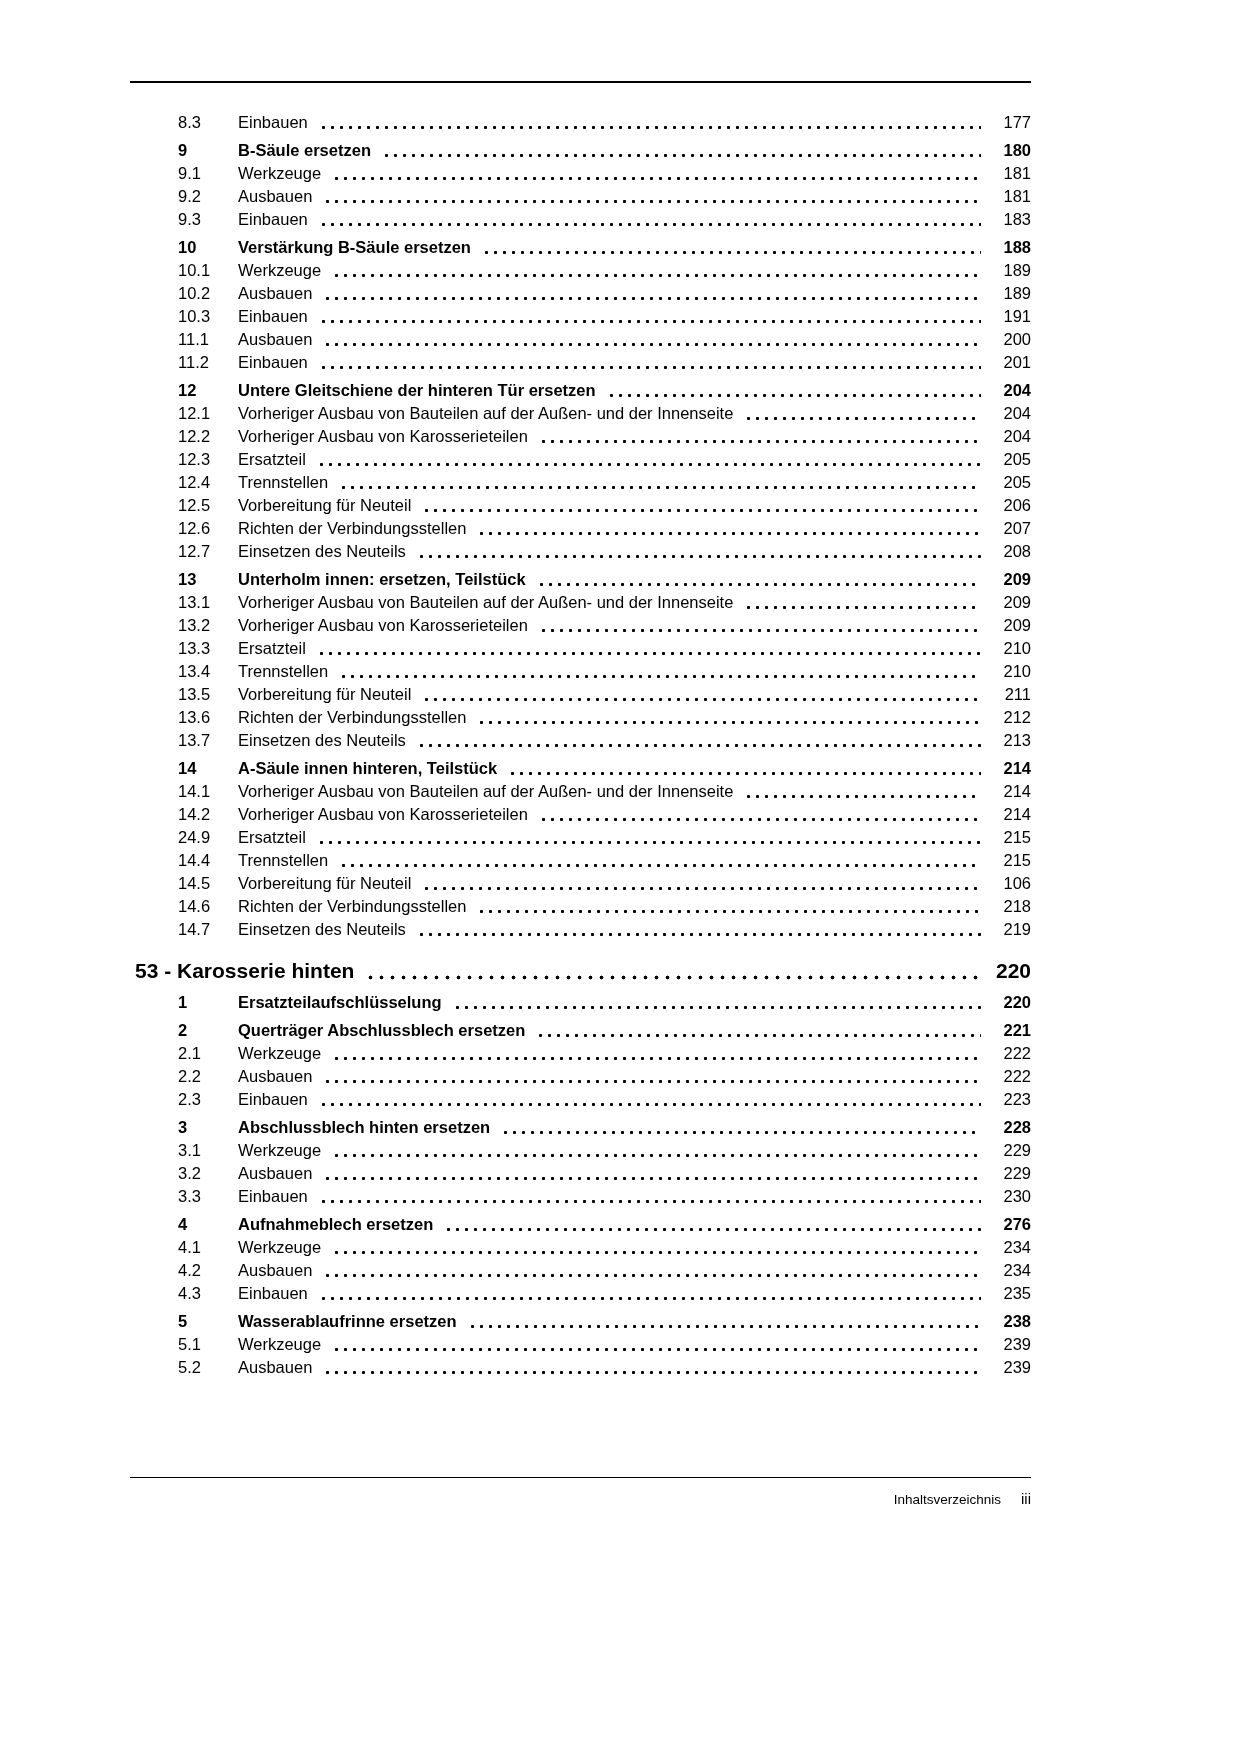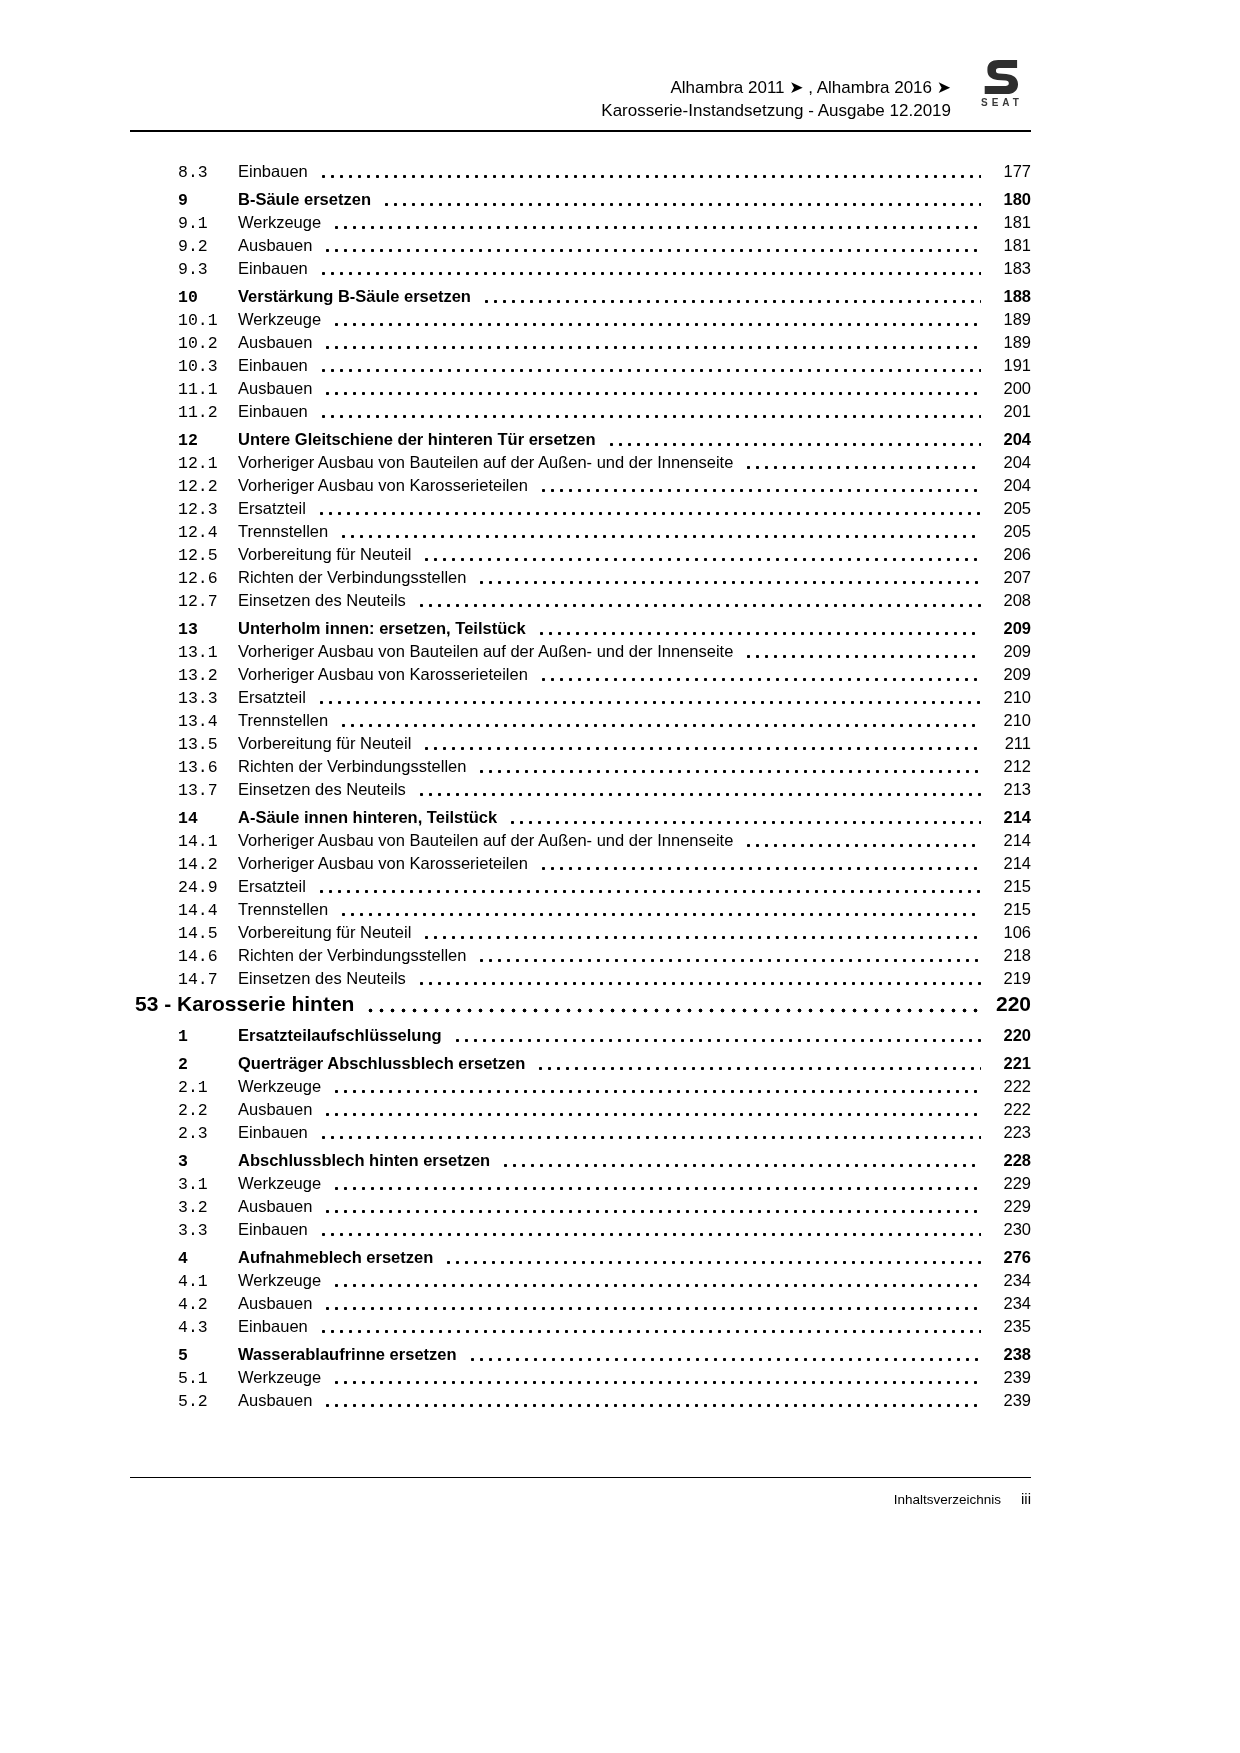--- a/index.html
+++ b/index.html
@@ -64,21 +64,20 @@
   .toc-row {
     display: flex;
     align-items: baseline;
     height: 23px;
     font-size: 16.5px;
     padding-left: 48px;
     white-space: nowrap;
   }
   .toc-row .num {
     flex: 0 0 60px;
-    font-family: Liberation Mono, monospace;
   }
   .toc-row .title {
     flex: 0 1 auto;
     overflow: hidden;
   }
   .toc-row .dots {
     flex: 1 1 20px;
     min-width: 18px;
     align-self: stretch;
     margin: 0 4px 0 9px;
@@ -92,20 +91,21 @@
     text-align: right;
   }
   .level-section {
     font-weight: bold;
     margin-top: 5px;
   }
   .level-chapter {
     font-weight: bold;
     font-size: 21px;
     height: 29px;
+    margin-top: 16px;
     padding-left: 5px;
   }
   .level-chapter .dots {
     background-image: radial-gradient(circle, #000 1.6px, transparent 2.2px);
     background-size: 11px 11px;
     background-position: left 2px bottom 5px;
   }
 
   
   .footer {
@@ -125,34 +125,20 @@
   .footer-label { font-size: 13.5px; }
   .footer-page { font-size: 15px; }
 </style>
 </head>
 <body>
 
 <div class="page">
   <div class="content">
 
     <div class="header">
-      <div class="header-row">
-        <div class="header-text">
-          <div>Alhambra 2011 ➤ , Alhambra 2016 ➤</div>
-          <div>Karosserie-Instandsetzung - Ausgabe 12.2019</div>
-        </div>
-        <div class="logo">
-          <span>
-            <svg width="40" height="36" viewBox="0 0 44 40">
-              <path fill="#2e2e2e" d="M8,11 C8,4.5 13,1 20,1 L41,1 L41,10 L21,10 C18.5,10 17.5,11 17.5,13 C17.5,15 18.7,15.8 21,16 L29,16.8 C37,17.6 42,21.5 42,28 C42,35 37,39 29.5,39 L5,39 L5,30 L28,30 C30.5,30 31.8,29 31.8,27 C31.8,25 30.5,24.2 28,24 L19,23.2 C12,22.6 8,18.5 8,13 Z"></path>
-            </svg>
-          </span>
-          <span class="logo-text">SEAT</span>
-        </div>
-      </div>
       <div class="header-rule"></div>
     </div>
 
     <div class="toc">
   <div class="toc-row level-sub">
     <span class="num">8.3</span>
     <span class="title">Einbauen</span>
     <span class="dots"></span>
     <span class="page-num">177</span>
   </div>

